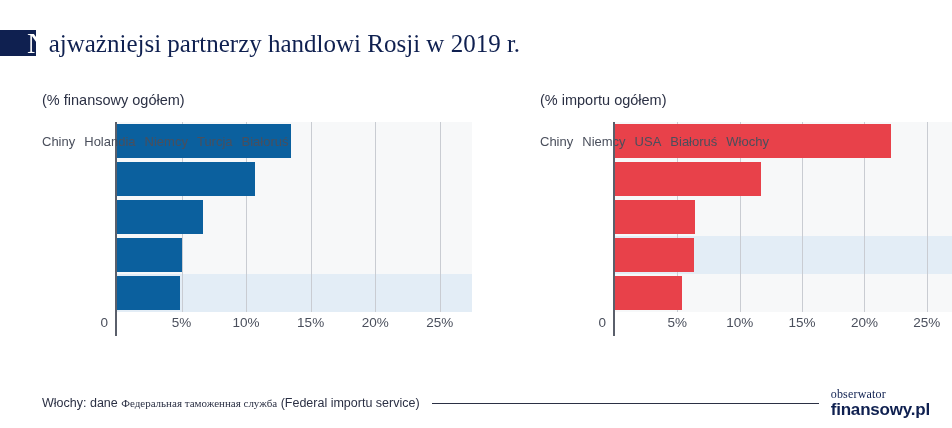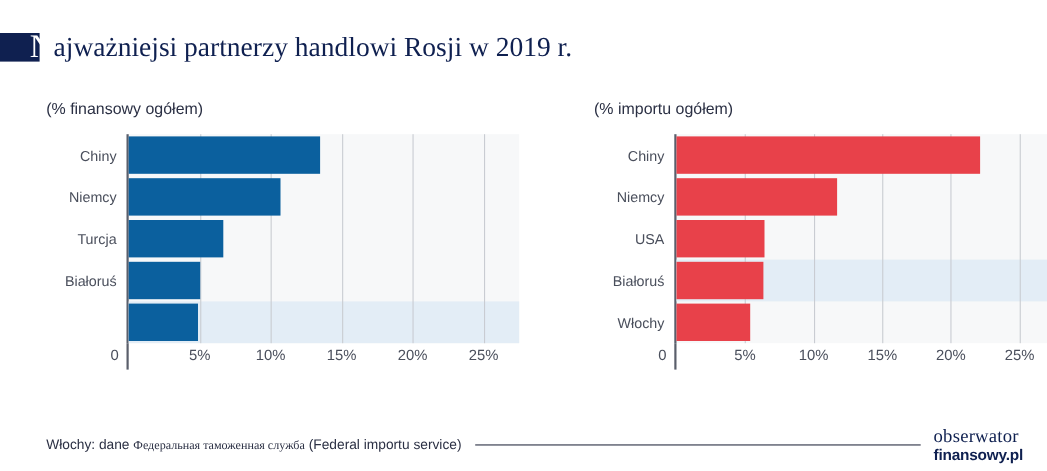--- a/index.html
+++ b/index.html
@@ -71,21 +71,21 @@
     position: relative;
   }
   .chart-body {
     position: relative;
     display: flex;
   }
   .cat-col {
     width: 73px;
     flex: 0 0 73px;
     display: flex;
-    flex-direction: column;
+    flex-direction: row;
     position: relative;
     z-index: 3;
   }
   .cat-label {
     height: 38px;
     display: flex;
     align-items: center;
     justify-content: flex-end;
     padding-right: 9px;
     font-size: 13px;
@@ -197,47 +197,48 @@
     min-width: 16px;
   }
   .logo {
     flex: 0 0 auto;
     text-align: left;
     line-height: 1;
     color: #0f2050;
   }
   .logo-top {
     font-family: "Liberation Serif", serif;
-    font-size: 17px;
+    font-size: 12px;
     letter-spacing: 0.2px;
     display: block;
   }
   .logo-bot {
     font-family: "Liberation Sans", sans-serif;
     font-weight: bold;
-    font-size: 14px;
+    font-size: 17px;
     letter-spacing: -0.2px;
     display: block;
     margin-top: 1px;
   }
 </style>
 </head>
 <body>
 
 <div class="title-row">
   <div class="title-block"></div>
   <div class="title-text"><span class="cap">N</span><span>ajważniejsi partnerzy handlowi Rosji w 2019 r.</span></div>
 </div>
 
 <div class="panel left">
   <div class="panel-sub">(% finansowy ogółem)</div>
   <div class="chart">
     <div class="chart-body">
       <div class="cat-col">
         <div class="cat-label">Chiny</div>
+        <div class="cat-label">Holandia</div>
         <div class="cat-label">Niemcy</div>
         <div class="cat-label">Turcja</div>
         <div class="cat-label">Białoruś</div>
       </div>
       <div class="plot">
         <div class="hl-band" style="top:152px"></div>
         <div class="gridlines">
             <div class="gridline" style="left: 18.1818%;"></div>
             <div class="gridline" style="left: 36.3636%;"></div>
             <div class="gridline" style="left: 54.5455%;"></div>

